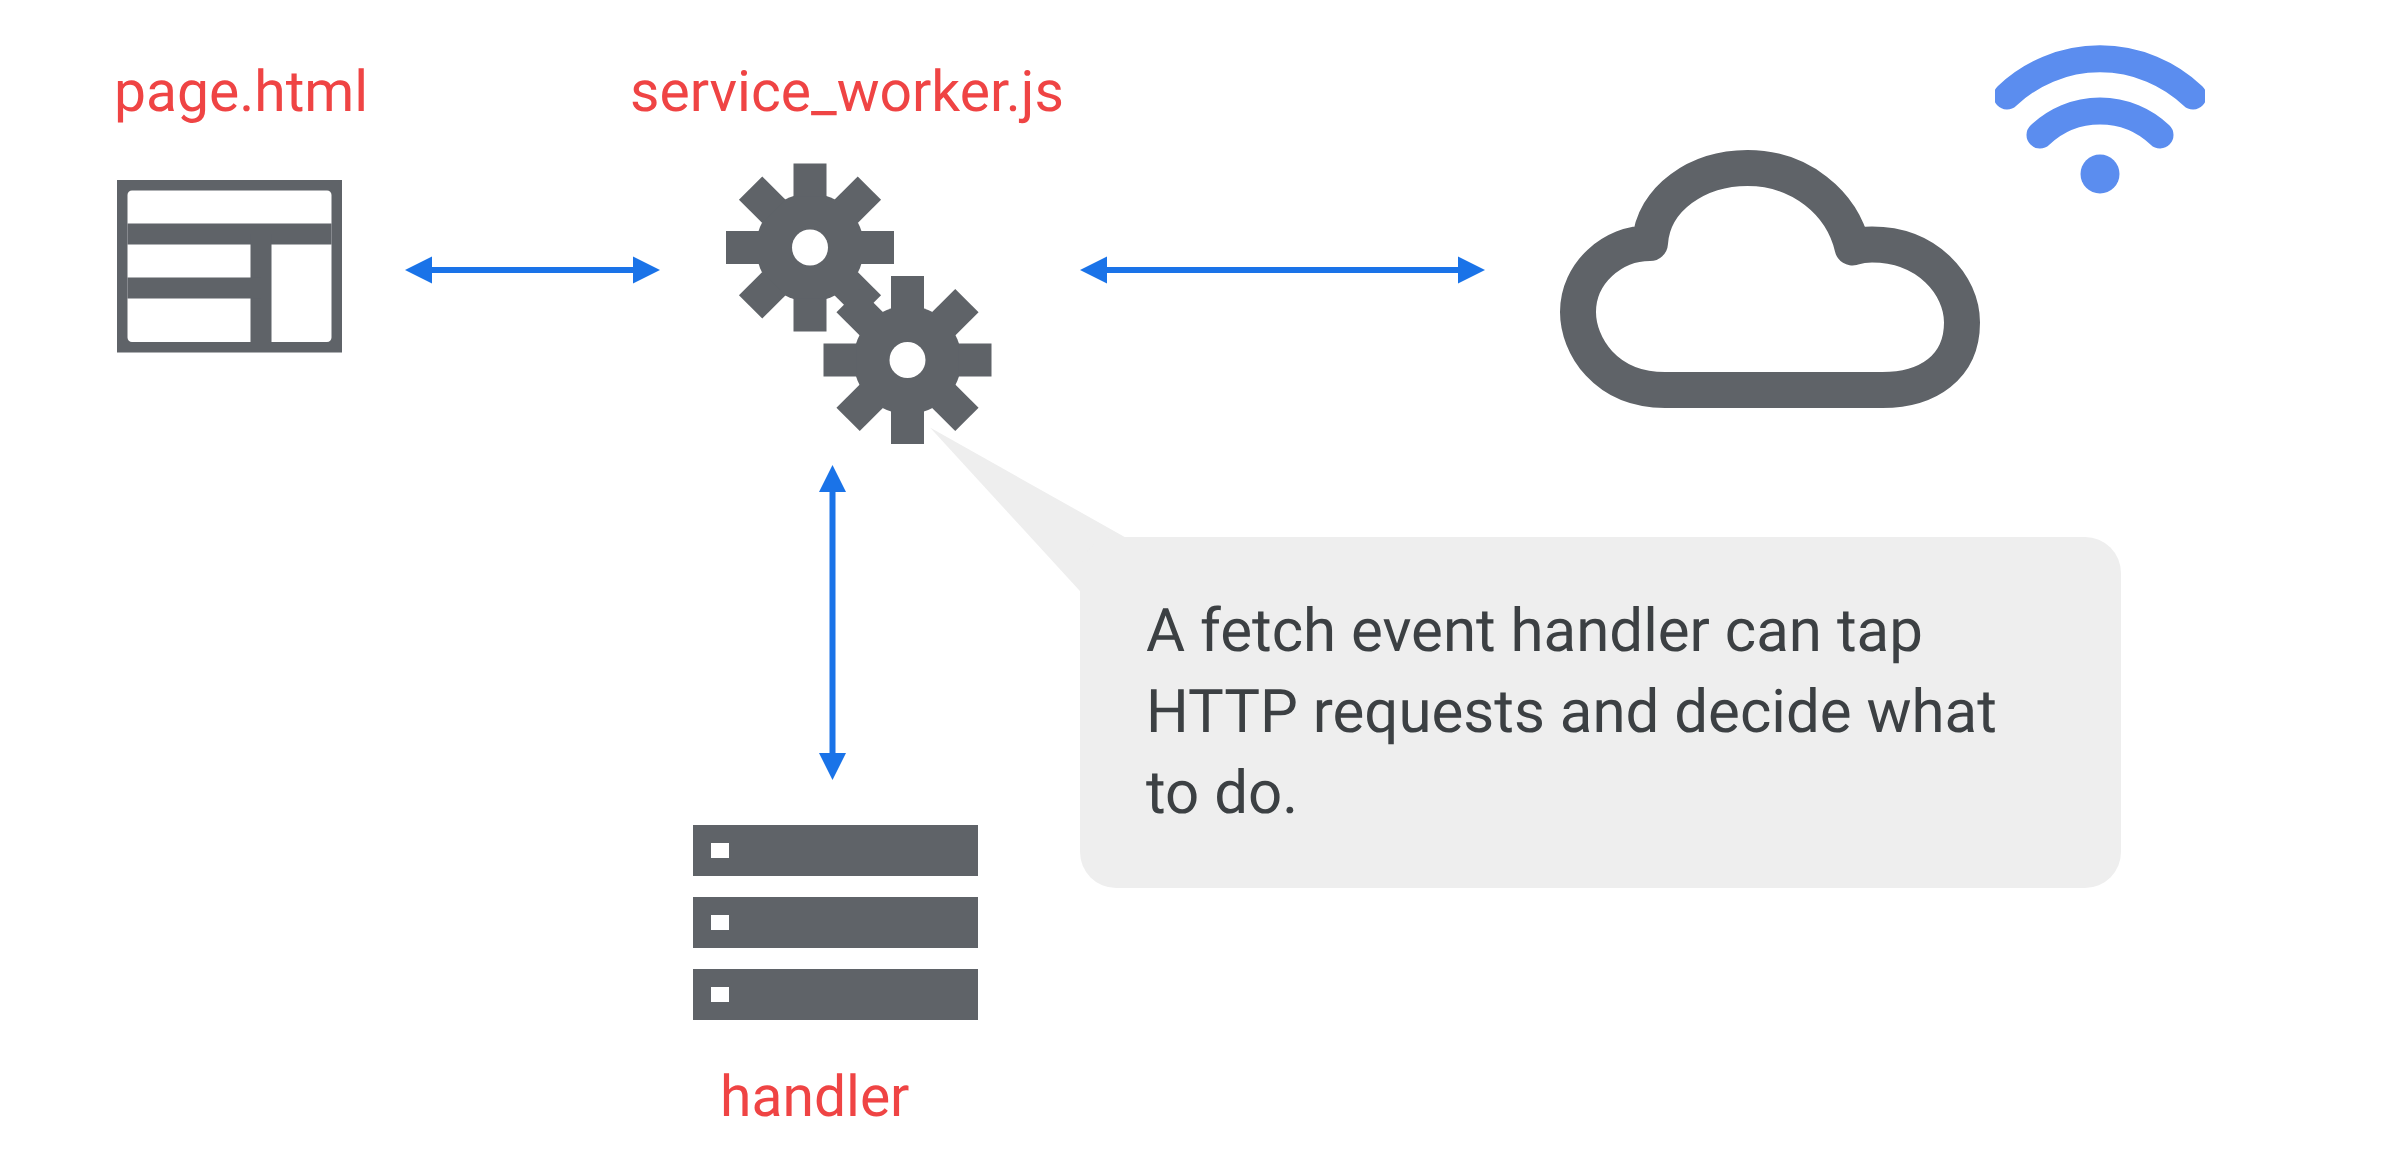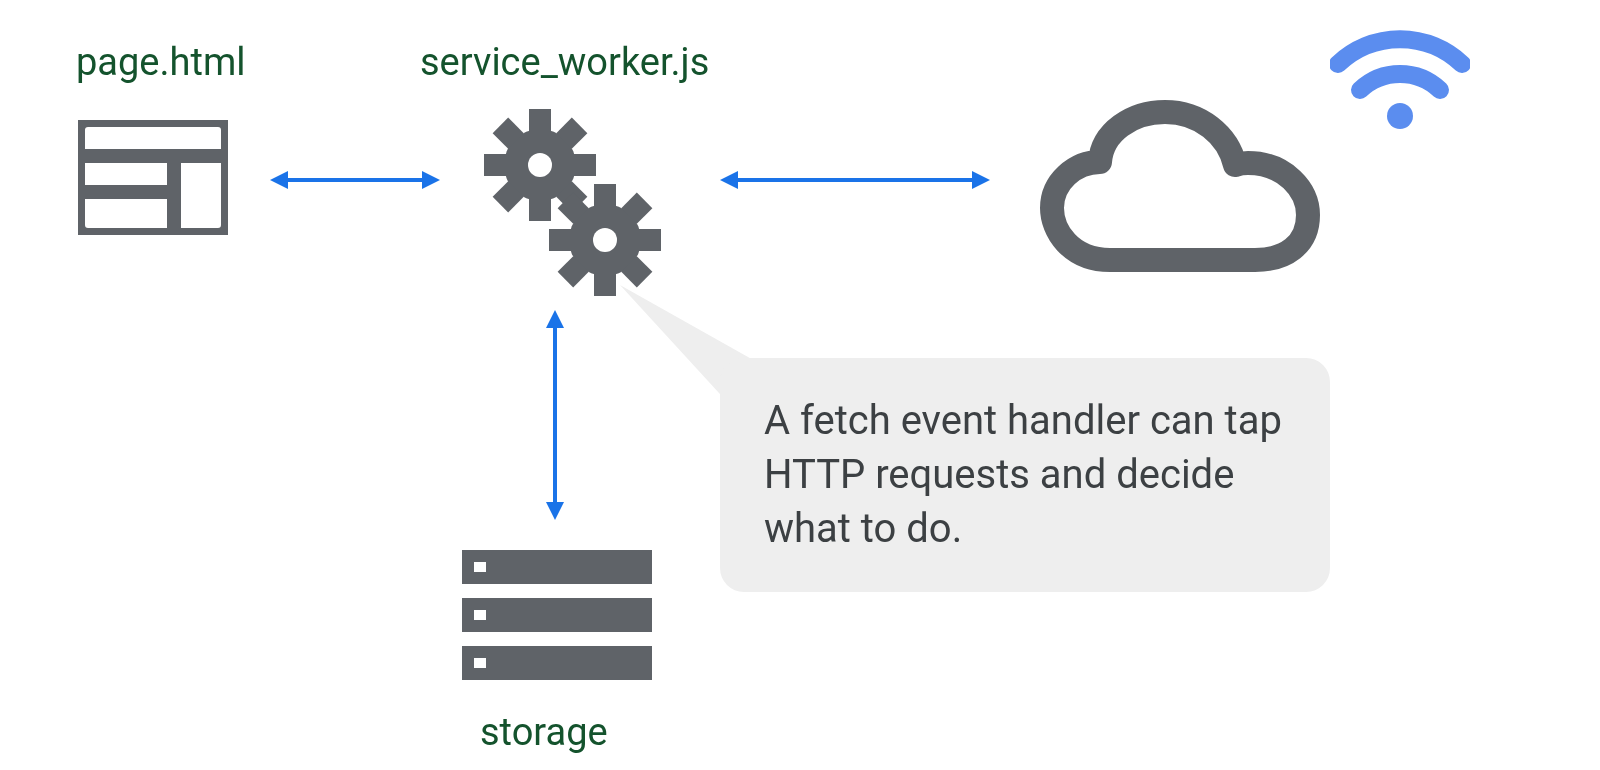--- a/index.html
+++ b/index.html
@@ -7,41 +7,41 @@
       width: 1600px;
       height: 770px;
       background: #ffffff;
       font-family: 'Google Sans', -apple-system, BlinkMacSystemFont, 'Segoe UI', Roboto, sans-serif;
       position: relative;
       overflow: hidden;
     }
     .label {
       position: absolute;
       font-size: 38px;
-      color: #14532d;
+      color: #ef4444;
       font-weight: 400;
     }
     .callout {
       position: absolute;
       background: #eeeeee;
       border-radius: 24px;
       padding: 36px 44px;
       font-size: 40px;
       color: #3c4043;
       line-height: 1.35;
-      width: 610px;
+      width: 694px;
     }
     svg.abs { position: absolute; }
   </style>
 </head>
 <body>
 
 <div class="label" style="left:76px; top:40px;">page.html</div>
 <div class="label" style="left:420px; top:40px;">service_worker.js</div>
-<div class="label" style="left:480px; top:710px;">storage</div>
+<div class="label" style="left:480px; top:710px;">handler</div>
 
 <svg class="abs" style="left:78px; top:120px;" width="150" height="115" viewBox="0 0 150 115">
   <rect x="0" y="0" width="150" height="115" rx="10" fill="none" stroke="#5f6368" stroke-width="14"></rect>
   <line x1="7" y1="36" x2="143" y2="36" stroke="#5f6368" stroke-width="14"></line>
   <line x1="96" y1="36" x2="96" y2="108" stroke="#5f6368" stroke-width="14"></line>
   <line x1="7" y1="72" x2="96" y2="72" stroke="#5f6368" stroke-width="14"></line>
 </svg>
 
 <svg class="abs" style="left:270px; top:165px;" width="170" height="30" viewBox="0 0 170 30">
   <line x1="15" y1="15" x2="155" y2="15" stroke="#1a73e8" stroke-width="4"></line>

